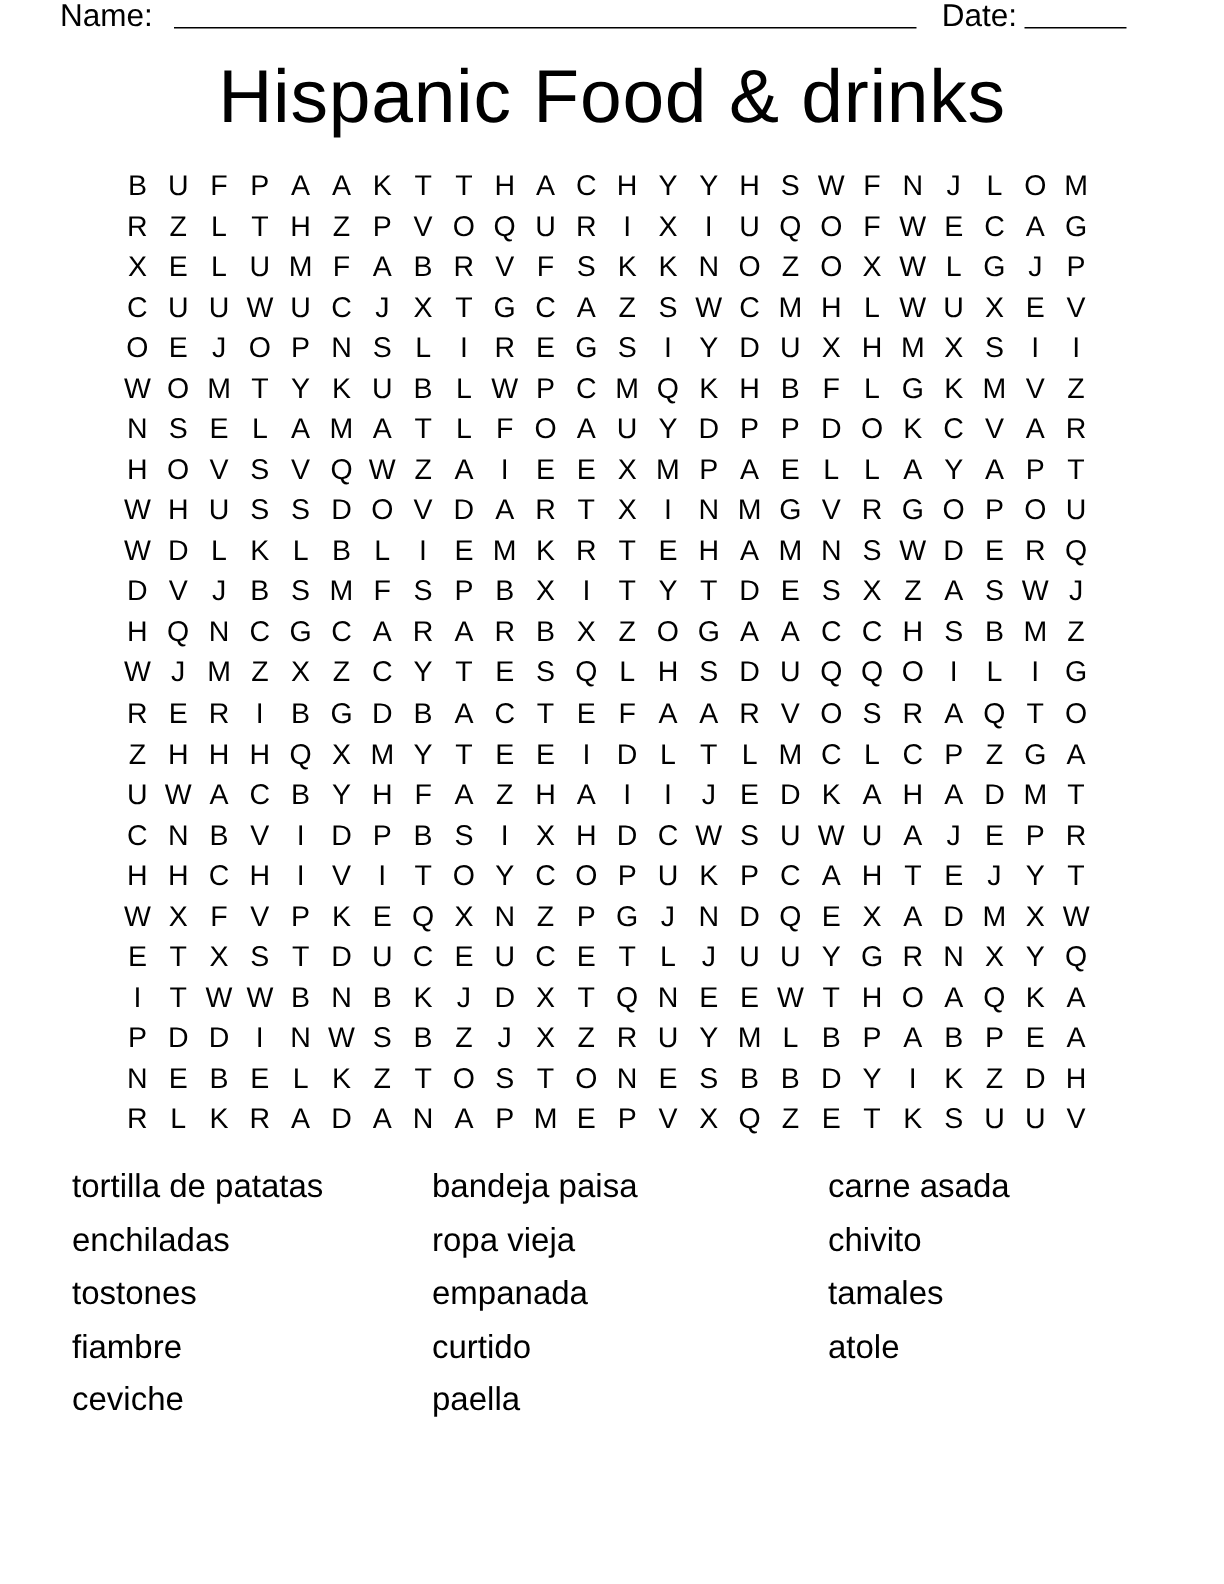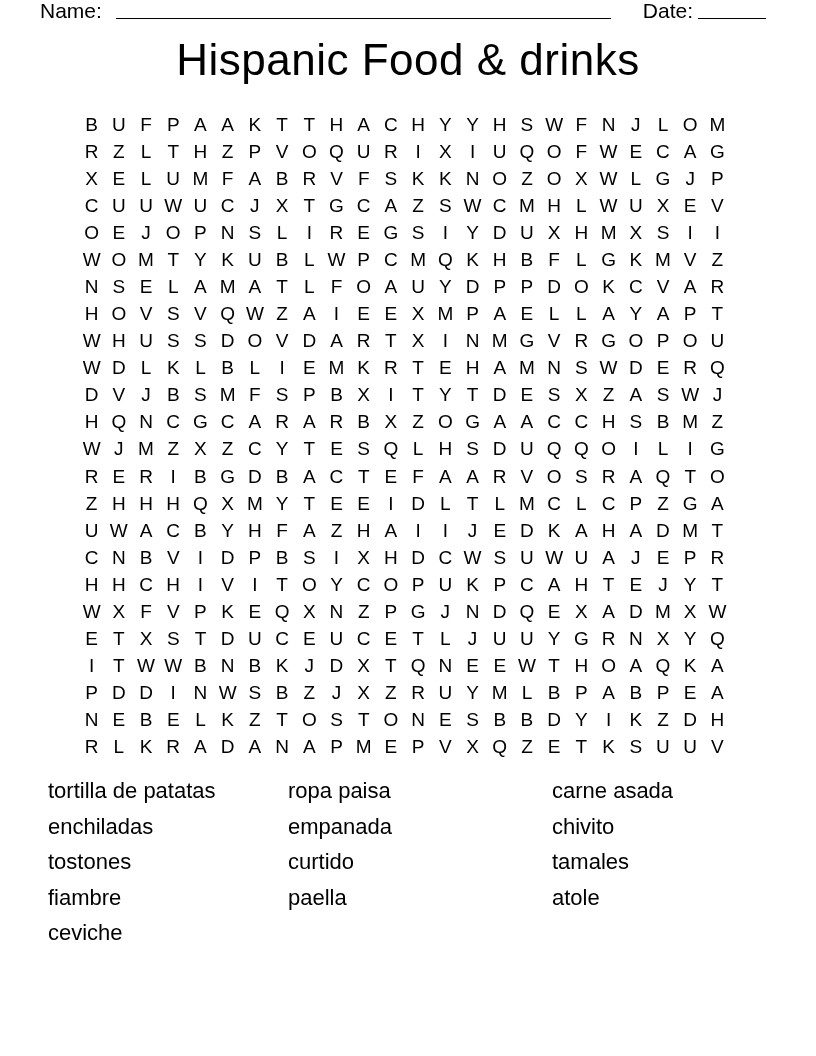--- a/index.html
+++ b/index.html
@@ -11,28 +11,28 @@
   }
   
   .header-row {
     position: absolute; top: 2px; left: 40px; width: 706px;
     display: flex; align-items: flex-end;
     font-size: 21px; line-height: 17px;
   }
   .label { flex: 0 0 auto; }
   .fill-line { border-bottom: 1.5px solid #000; height: 16px; flex: 0 0 auto; }
   .name-line { width: 495px; margin-left: 14px; }
-  .date-label { margin-left: 32px; }
+  .date-label { margin-left: 17px; }
   .date-line { width: 68px; margin-left: 5px; }
 
   
   .title {
     position: absolute; top: 35px; left: 0; width: 816px;
     margin: 0; text-align: center;
-    font-size: 44px; font-weight: 400; letter-spacing: 0.5px;
+    font-size: 50px; font-weight: 400; letter-spacing: 0.5px;
   }
 
   
   .grid {
     position: absolute; top: 111px; left: 78px;
     width: 653px; height: 650px;
     display: grid;
     grid-template-columns: repeat(24, 1fr);
     grid-auto-rows: 27.08px;
     font-size: 19px; font-weight: 400;
@@ -644,21 +644,22 @@
 
   <div class="words" id="word-list">
       <div class="word-col col1">
         <div class="word">tortilla de patatas</div>
         <div class="word">enchiladas</div>
         <div class="word">tostones</div>
         <div class="word">fiambre</div>
         <div class="word">ceviche</div>
       </div>
       <div class="word-col col2">
-        <div class="word">ropa paisa</div>
+        <div class="word">bandeja paisa</div>
+        <div class="word">ropa vieja</div>
         <div class="word">empanada</div>
         <div class="word">curtido</div>
         <div class="word">paella</div>
       </div>
       <div class="word-col col3">
         <div class="word">carne asada</div>
         <div class="word">chivito</div>
         <div class="word">tamales</div>
         <div class="word">atole</div>
       </div>

